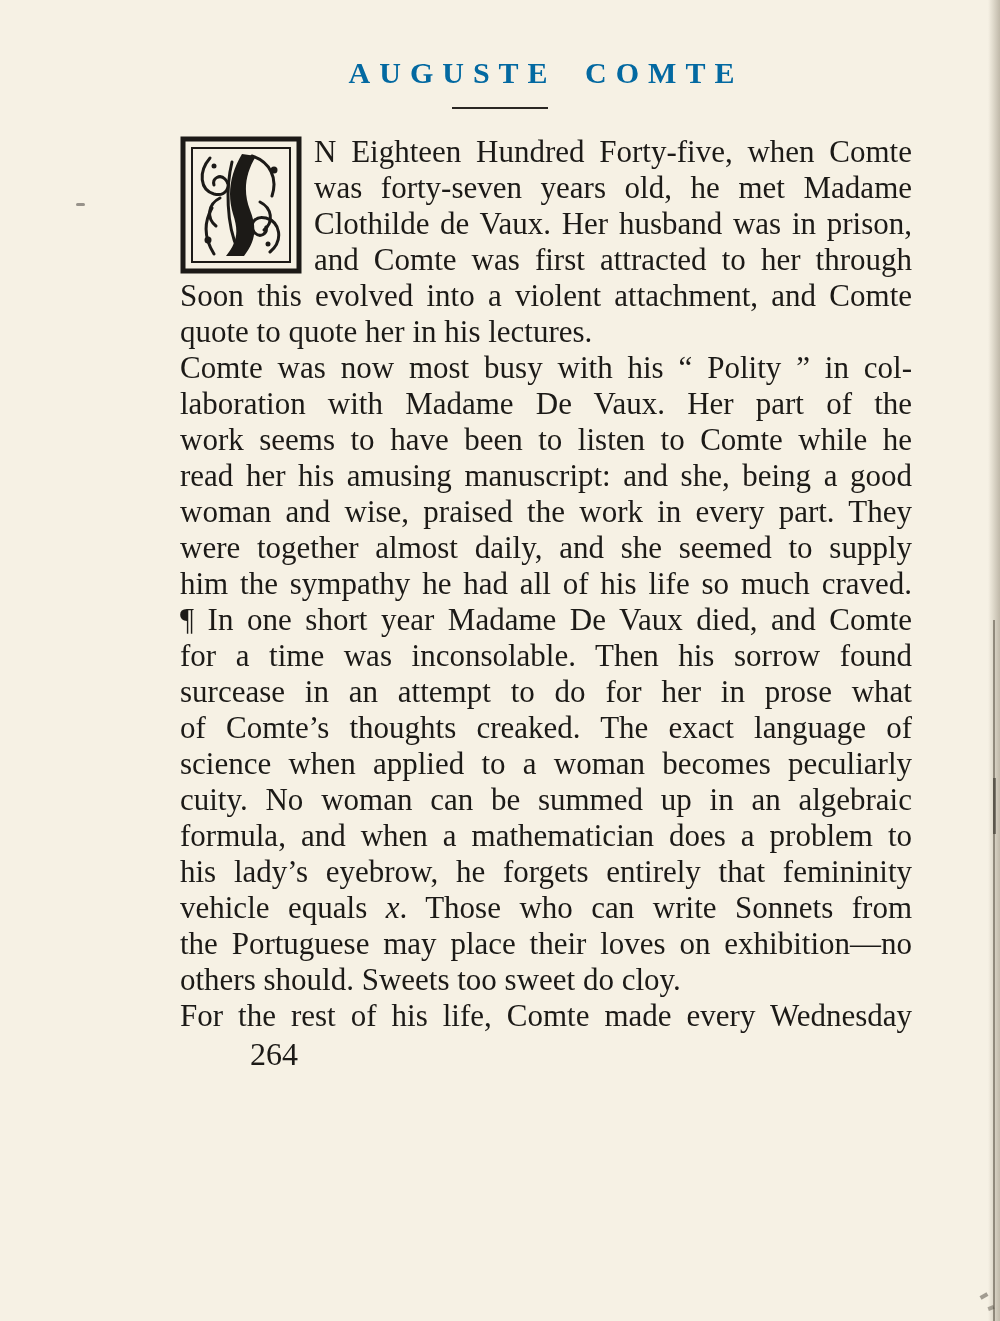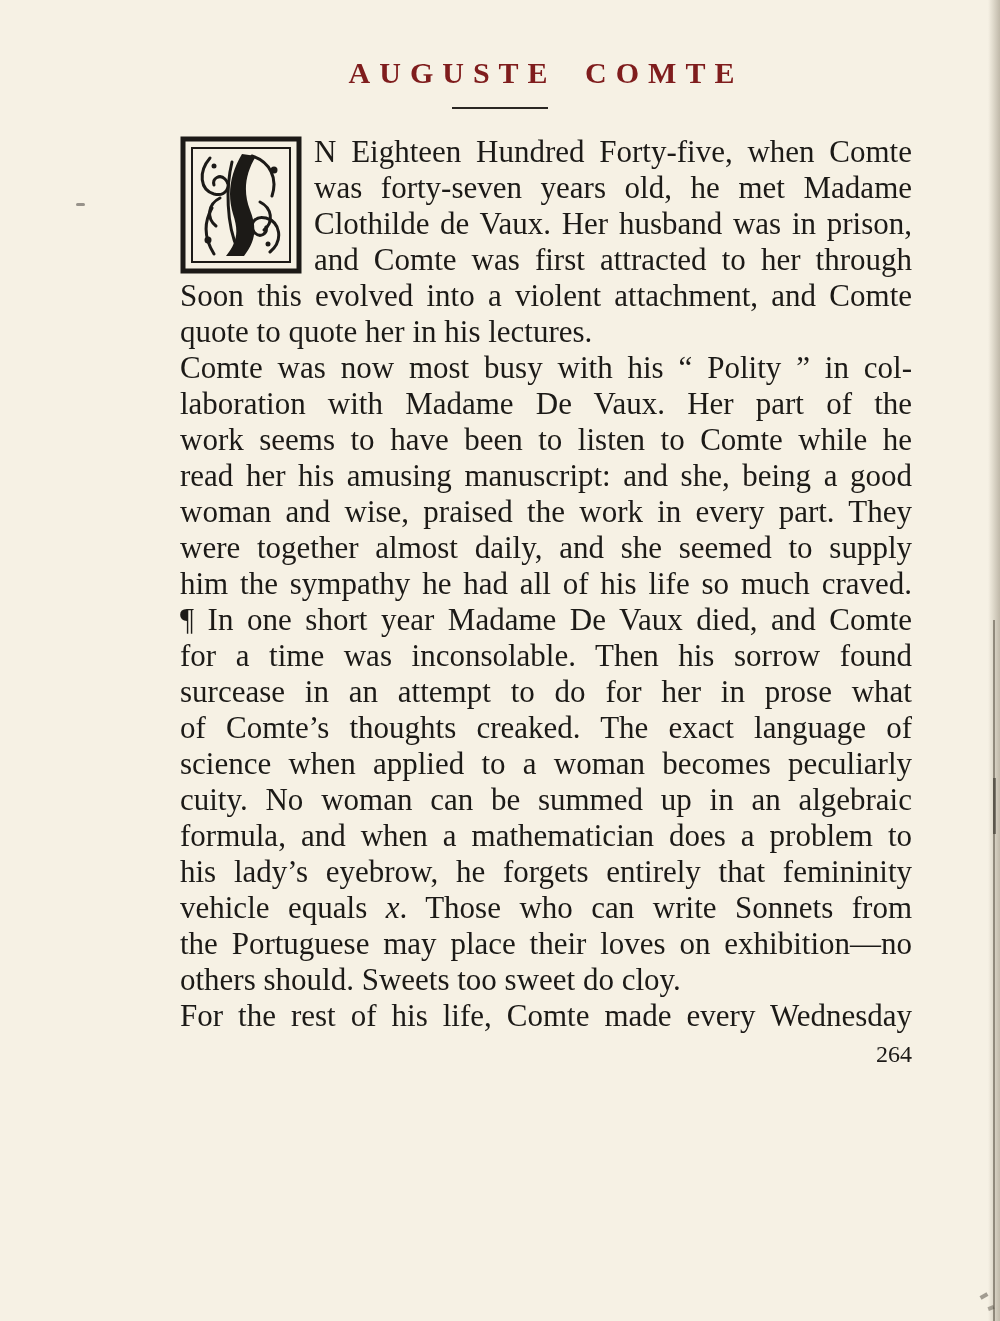--- a/index.html
+++ b/index.html
@@ -13,21 +13,21 @@
   }
   .page-inner{padding-top:56px;}
   .title{
     width:732px;
     margin-left:180px;
     text-align:center;
     font-size:30px;
     font-weight:bold;
     letter-spacing:9px;
     word-spacing:12px;
-    color:#7f1d1d;
+    color:#0369a1;
   }
   .title-rule{
     width:96px;height:2px;
     background:#2a2723;
     margin:17px auto 0 auto;
   }
   .text-block{
     margin-left:180px;
     width:732px;
     margin-top:25px;
@@ -46,24 +46,23 @@
     text-align-last:left;
   }
   .line em{font-style:italic;}
   .drop-cap{
     float:left;
     width:122px;
     height:138px;
     margin:2px 12px 0 0;
   }
   .page-number{
-    font-size:24px;
+    font-size:32px;
     line-height:36px;
     margin:2px 0 0 70px;
-    text-align:right;
   }
   
   .edge-shadow-right{
     position:absolute;top:0;right:0;width:12px;height:1321px;
     background:linear-gradient(to right, rgba(90,80,60,0), rgba(90,80,60,0.35));
     pointer-events:none;
   }
   .edge-line-right{
     position:absolute;right:5px;top:620px;width:2px;height:701px;
     background:rgba(70,62,50,0.5);

